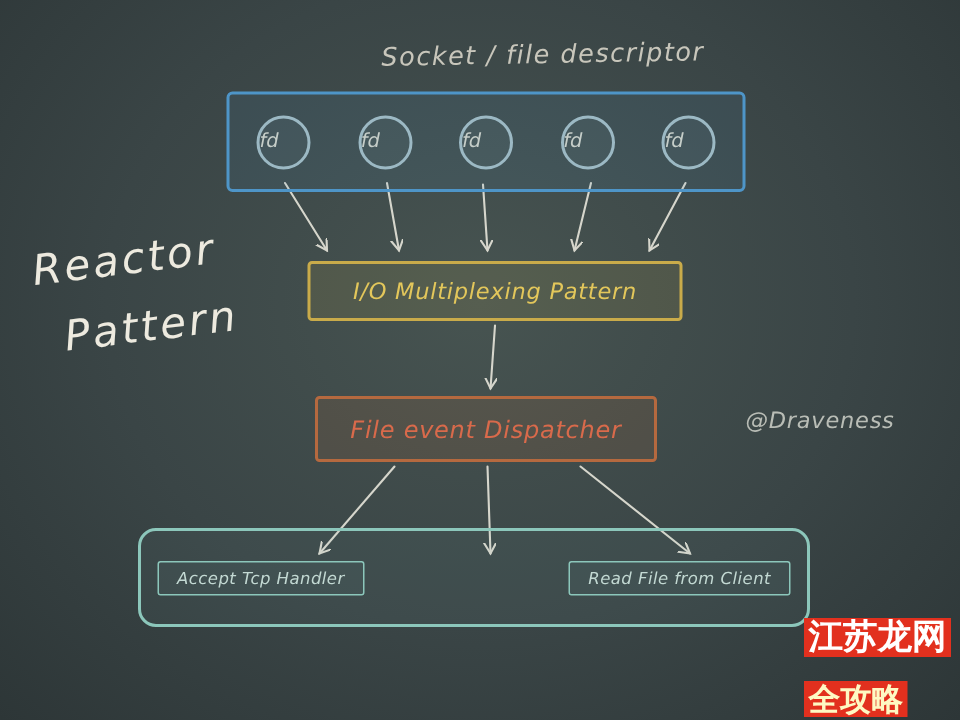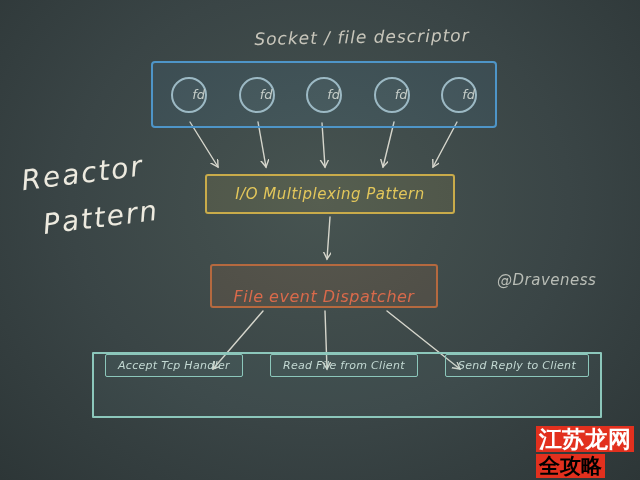--- a/index.html
+++ b/index.html
@@ -17,68 +17,68 @@
   }
   .fd-box{
     position:absolute;left:151px;top:61px;width:346px;height:67px;box-sizing:border-box;
     border:2px solid var(--blue_box,#4e95c8);border-radius:4px;
     background:rgba(78,149,200,.10);
     display:flex;align-items:center;justify-content:space-between;padding:0 18px;
   }
   .fd-circle{
     width:36px;height:36px;border-radius:50%;box-sizing:border-box;
     border:2px solid var(--circle_stroke,#9cb9c4);color:#c6cec9;
-    display:flex;align-items:center;justify-content:flex-end;font-size:13px;
+    display:flex;align-items:center;justify-content:flex-start;font-size:13px;
     background:rgba(156,185,196,.06);
   }
   .mux-box{
     position:absolute;left:205px;top:174px;width:250px;height:40px;box-sizing:border-box;
     border:2px solid var(--yellow_box,#c9ab4a);border-radius:3px;
     background:rgba(201,171,74,.12);
     color:var(--yellow_text,#e3c75b);font-size:15px;letter-spacing:.5px;
     display:flex;align-items:center;justify-content:center;
   }
   .dispatcher-box{
     position:absolute;left:210px;top:264px;width:228px;height:44px;box-sizing:border-box;
     border:2px solid var(--orange_box,#b5693f);border-radius:3px;
     background:rgba(181,105,63,.15);
     color:var(--orange_text,#d96a4b);font-size:16px;letter-spacing:.5px;
-    display:flex;align-items:flex-end;justify-content:center;
+    display:flex;align-items:center;justify-content:center;
   }
   .title{
     position:absolute;left:24px;top:150px;color:#edeadf;font-size:28px;
     transform:rotate(-7deg);line-height:1.65;letter-spacing:2px;
   }
   .title .l2{margin-left:16px;}
   .credit{
     position:absolute;left:497px;top:271px;color:#b9bdb6;font-size:15px;letter-spacing:.5px;
   }
   .handler-group{
-    position:absolute;left:92px;top:352px;width:510px;height:66px;box-sizing:border-box;
-    border:2px solid var(--teal_box,#8cc7bb);border-radius:1px;
+    position:absolute;left:92px;top:352px;width:448px;height:66px;box-sizing:border-box;
+    border:2px solid var(--teal_box,#8cc7bb);border-radius:12px;
     background:rgba(140,199,187,.05);
-    display:flex;align-items:flex-start;justify-content:space-between;padding:0 11px;
+    display:flex;align-items:center;justify-content:space-between;padding:0 11px;
   }
   .handler{
     border:1.5px solid var(--teal_box,#8cc7bb);border-radius:2px;
     background:rgba(140,199,187,.05);color:var(--handler_text,#c3d9d3);
     font-size:11px;padding:4px 12px;white-space:nowrap;letter-spacing:.3px;
   }
   .group-label{
     position:absolute;left:230px;top:429px;width:180px;text-align:center;
     color:#c9c7bd;font-size:16px;letter-spacing:1.5px;
   }
   .badge{
     position:absolute;right:6px;bottom:2px;text-align:left;line-height:1.05;
     font-style:normal;font-weight:bold;font-family:"DejaVu Sans",sans-serif;
   }
   .badge .b1{display:inline-block;background:var(--badge_red,#e2301e);color:#ffffff;
     font-size:23px;padding:1px 3px;}
-  .badge .b2{display:inline-block;background:var(--badge_red,#e2301e);color:#000000;
-    font-size:21px;padding:1px 3px;margin-top:2px;}
+  .badge .b2{display:inline-block;background:var(--badge_red,#e2301e);color:#fef9c3;
+    font-size:21px;padding:1px 3px;margin-top:16px;}
   .badge .row{display:block;padding-left:37px;}
 </style>
 </head>
 <body>
 
 <div class="canvas">
 
   <svg class="arrows" viewBox="0 0 640 480" aria-hidden="true">
     <defs>
       <marker id="ah" markerUnits="userSpaceOnUse" markerWidth="14" markerHeight="14" refX="7" refY="4" orient="auto">
@@ -131,23 +131,20 @@
 
   <div class="credit">@Draveness</div>
 
   <div class="handler-group">
     <div class="handler">
       <span>Accept Tcp Handler</span>
     </div>
     <div class="handler">
       <span>Read File from Client</span>
     </div>
-    <div class="handler">
-      <span>Send Reply to Client</span>
-    </div>
   </div>
 
 
   <div class="badge">
     <span class="row"><span class="b1">江苏龙网</span></span>
     <span class="row"><span class="b2">全攻略</span></span>
   </div>
 
 </div>
 

